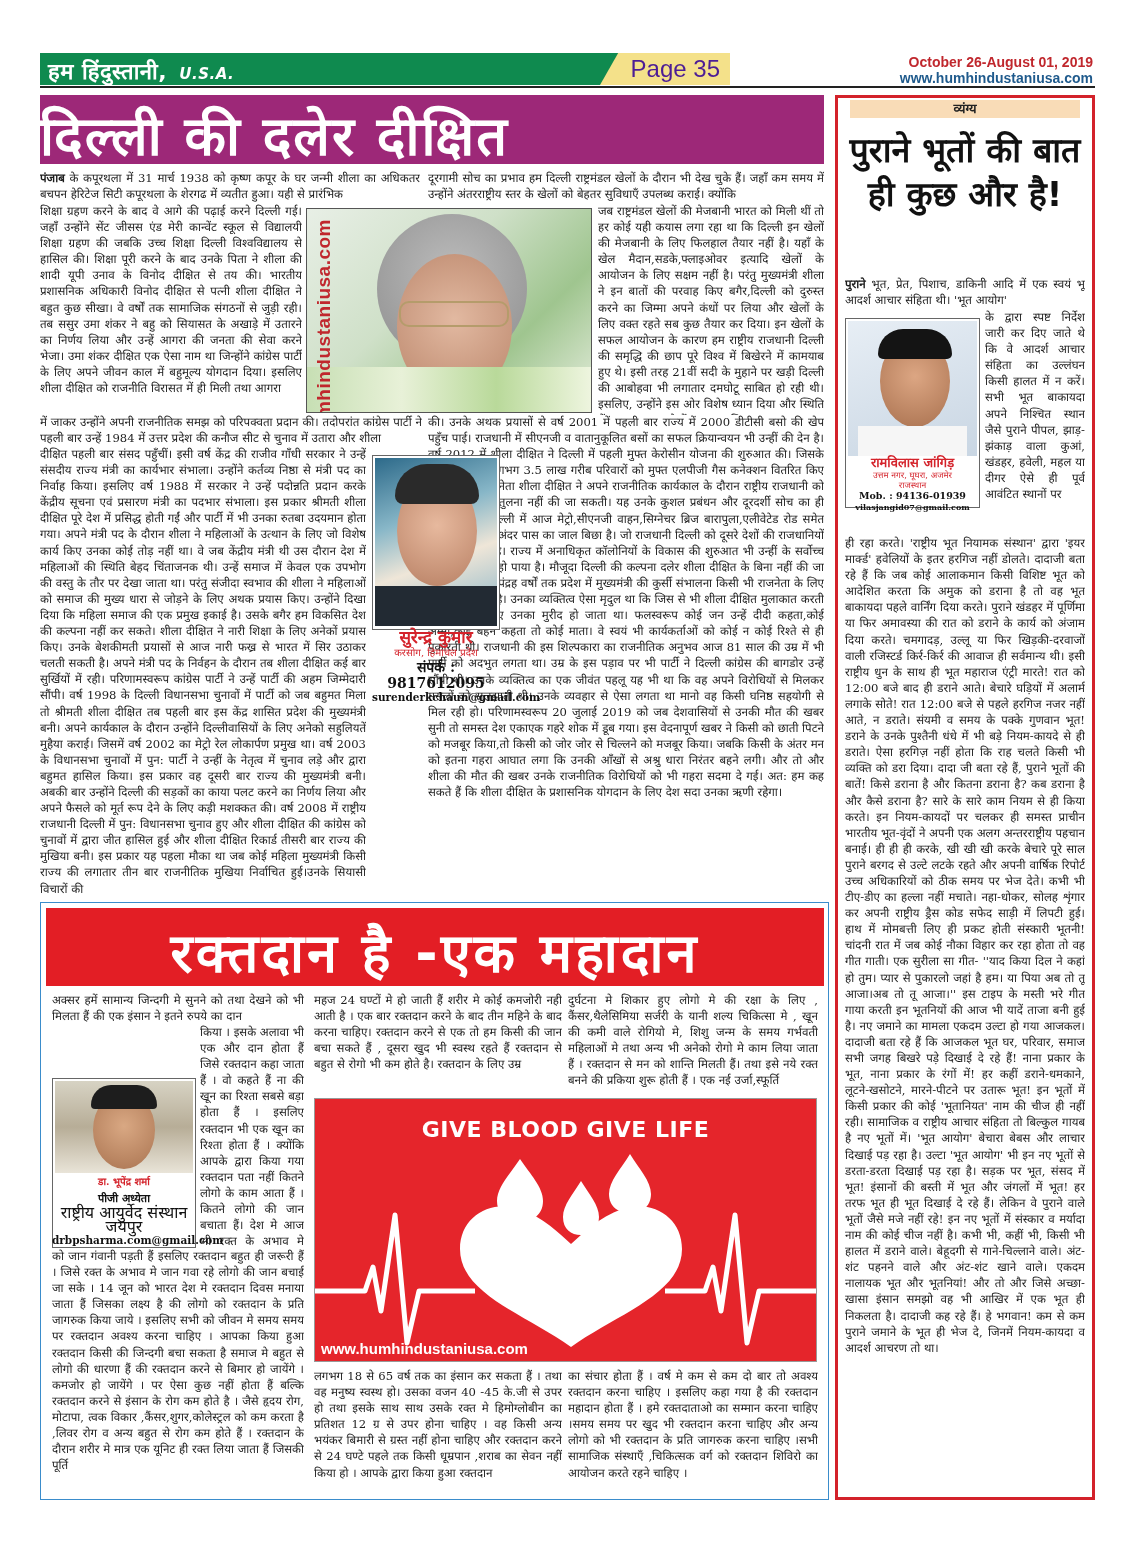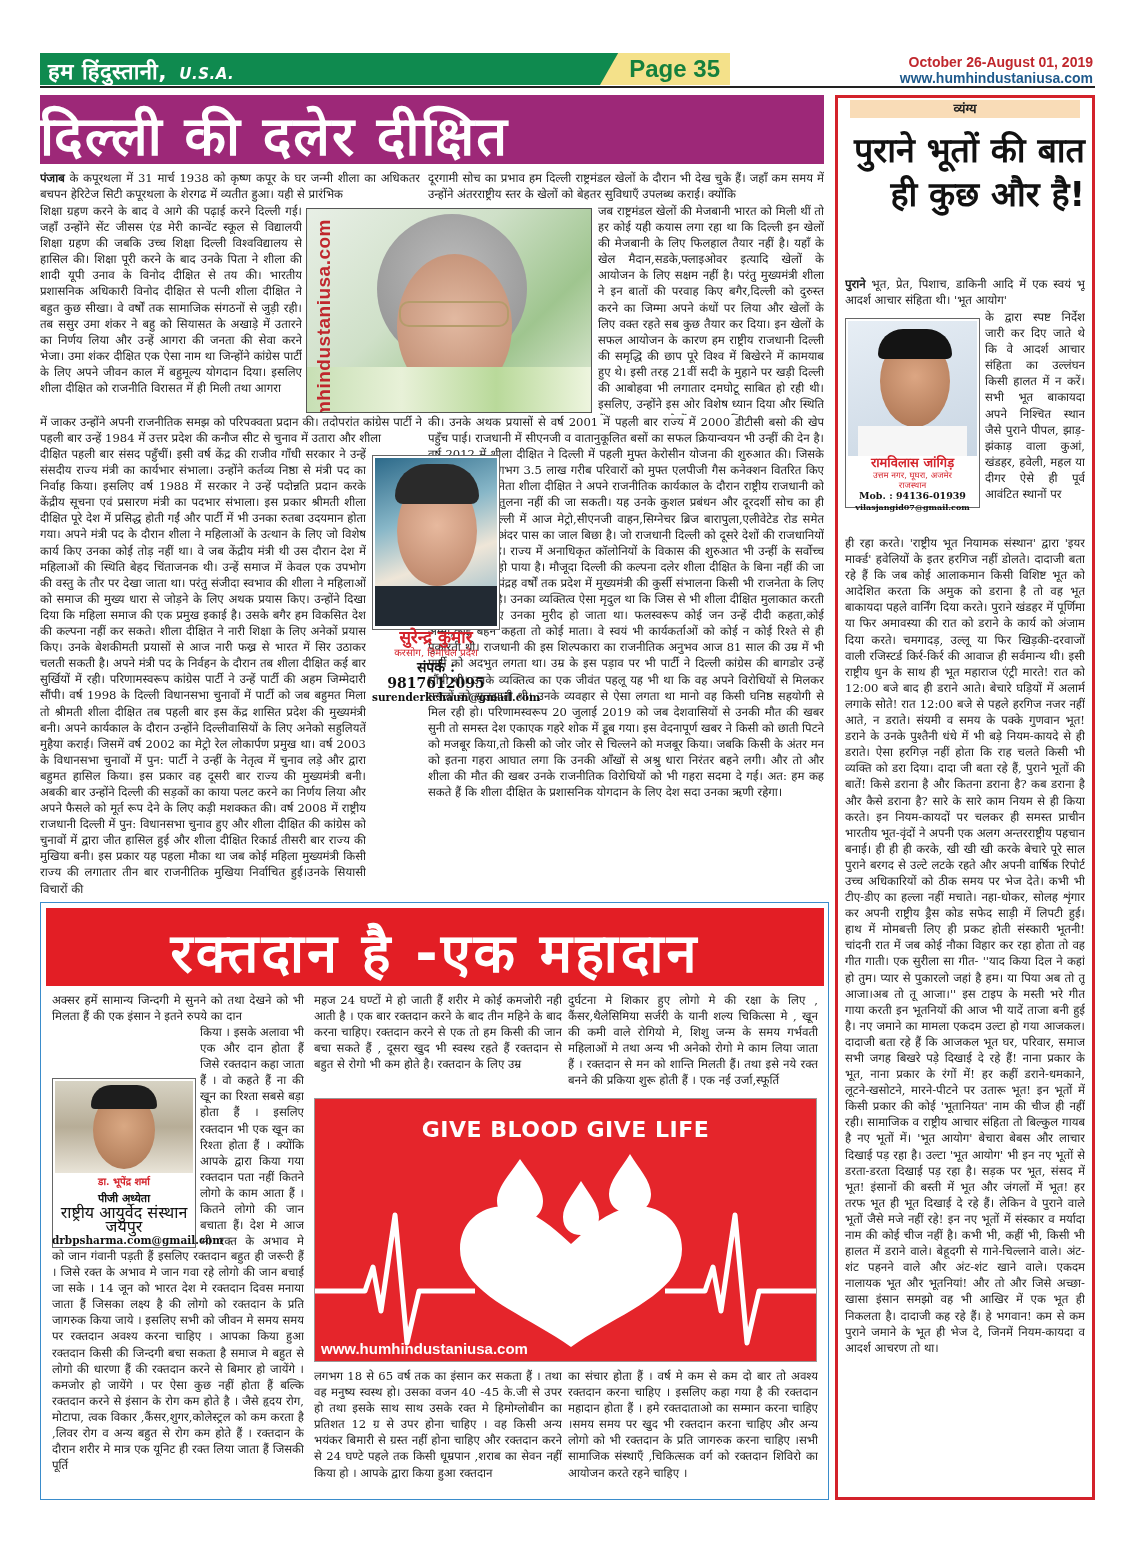--- a/index.html
+++ b/index.html
@@ -3,21 +3,21 @@
 <meta charset="utf-8">
 <style>
   * { box-sizing: border-box; margin: 0; padding: 0; }
   html, body { width: 1135px; height: 1544px; background: #ffffff; overflow: hidden; }
   body { position: relative; font-family: "DejaVu Serif", serif; color: #1a1a1a; }
 
   .masthead { position: absolute; left: 40px; top: 53px; width: 650px; height: 32px; background: #0f8a4f; padding-left: 32px; }
   .masthead-title { position: absolute; left: 8px; top: 2px; font-family: "DejaVu Sans", sans-serif; font-weight: bold; font-size: 22px; color: #ffffff; letter-spacing: 0.5px; }
   .masthead-title .usa { font-style: italic; font-size: 15px; margin-left: 4px; }
   .page-tab { position: absolute; left: 560px; top: 0; width: 130px; height: 32px; background: #f4e18a; clip-path: polygon(14% 0, 100% 0, 100% 100%, 0 100%); }
-  .page-tab span { position: absolute; right: 10px; top: 2px; font-family: "Liberation Sans", sans-serif; font-weight: bold; font-size: 24px; color: #15803d; }
+  .page-tab span { position: absolute; right: 10px; top: 2px; font-family: "Liberation Sans", sans-serif; font-weight: normal; font-size: 24px; color: #4c1d95; }
   .mast-rule { position: absolute; left: 40px; top: 86px; width: 1055px; height: 2px; background: #222; }
   .date-line { position: absolute; right: 42px; top: 54px; font-family: "Liberation Sans", sans-serif; font-weight: bold; font-size: 14px; color: #c0272d; text-align: right; }
   .site-line { position: absolute; right: 42px; top: 70px; font-family: "Liberation Sans", sans-serif; font-weight: bold; font-size: 14px; color: #1f5a8c; text-align: right; }
 
   .hl1 { position: absolute; left: 40px; top: 95px; width: 784px; height: 69px; background: #9d2878; }
   .hl1 span { position: absolute; left: 0; right: 0; top: 2px; font-family: "DejaVu Sans", sans-serif; font-weight: bold; font-size: 54px; color: #fff; letter-spacing: 2px; }
 
   .col { position: absolute; font-size: 11.6px; line-height: 16.1px; text-align: justify; color: #1c1c1c; overflow: hidden; }
   .col p { text-indent: 0; }
   .col b { font-weight: bold; }
@@ -56,21 +56,21 @@
   .bio-role { font-weight: bold; font-size: 11px; line-height: 15px; color: #111; }
   .bio-inst { font-size: 16px; line-height: 14px; color: #111; }
 
   .blood-img { position: absolute; left: 314px; top: 1098px; width: 503px; height: 264px; background: #e5252b; overflow: hidden; border: 1px solid #999; }
   .blood-title { position: absolute; left: 0; right: 0; top: 18px; text-align: center; font-family: "DejaVu Sans", sans-serif; font-weight: bold; font-size: 22px; color: #fff; letter-spacing: 0.5px; }
   .blood-url { position: absolute; left: 6px; bottom: 4px; font-family: "Liberation Sans", sans-serif; font-weight: bold; font-size: 15px; color: #fff; }
   .blood-svg { position: absolute; left: 0; top: 0; }
 
   .vyangya { position: absolute; left: 835px; top: 95px; width: 260px; height: 1405px; border: 3px solid #d3222a; }
   .vy-label { position: absolute; left: 850px; top: 100px; width: 230px; height: 18px; background: #f9dcb7; text-align: center; font-size: 13px; font-weight: bold; color: #222; line-height: 18px; }
-  .vy-title { position: absolute; left: 845px; top: 128px; width: 240px; text-align: right; font-family: "DejaVu Sans", sans-serif; font-weight: bold; font-size: 34px; line-height: 44px; color: #111; }
+  .vy-title { position: absolute; left: 845px; top: 128px; width: 240px; text-align: center; font-family: "DejaVu Sans", sans-serif; font-weight: bold; font-size: 34px; line-height: 44px; color: #111; }
 
   .bx-ramvilas { left: 845px; top: 318px; width: 135px; height: 190px; }
   .bx-ramvilas .pic { position: absolute; left: 2px; top: 2px; right: 2px; height: 135px; background: linear-gradient(160deg, #e7eef5, #c9d6e3); }
   .bx-ramvilas .pic .head { left: 32px; top: 14px; width: 70px; height: 92px; background: radial-gradient(circle at 50% 45%, #dca683, #a8704e); }
   .bx-ramvilas .pic .hair { position: absolute; left: 30px; top: 8px; width: 74px; height: 30px; border-radius: 30px 30px 6px 6px; background: #141414; }
   .bx-ramvilas .pic .shirt { position: absolute; left: 10px; right: 10px; bottom: 0; height: 30px; background: #f6f6f6; }
   .bio-ramvilas { position: absolute; left: 845px; top: 455px; width: 135px; text-align: center; }
   .bio-ramvilas .bio-name { font-size: 13px; line-height: 15px; }
   .bio-ramvilas .bio-place { font-size: 8.5px; line-height: 10px; }
   .bio-ramvilas .bio-phone { font-size: 9.5px; line-height: 12px; }

